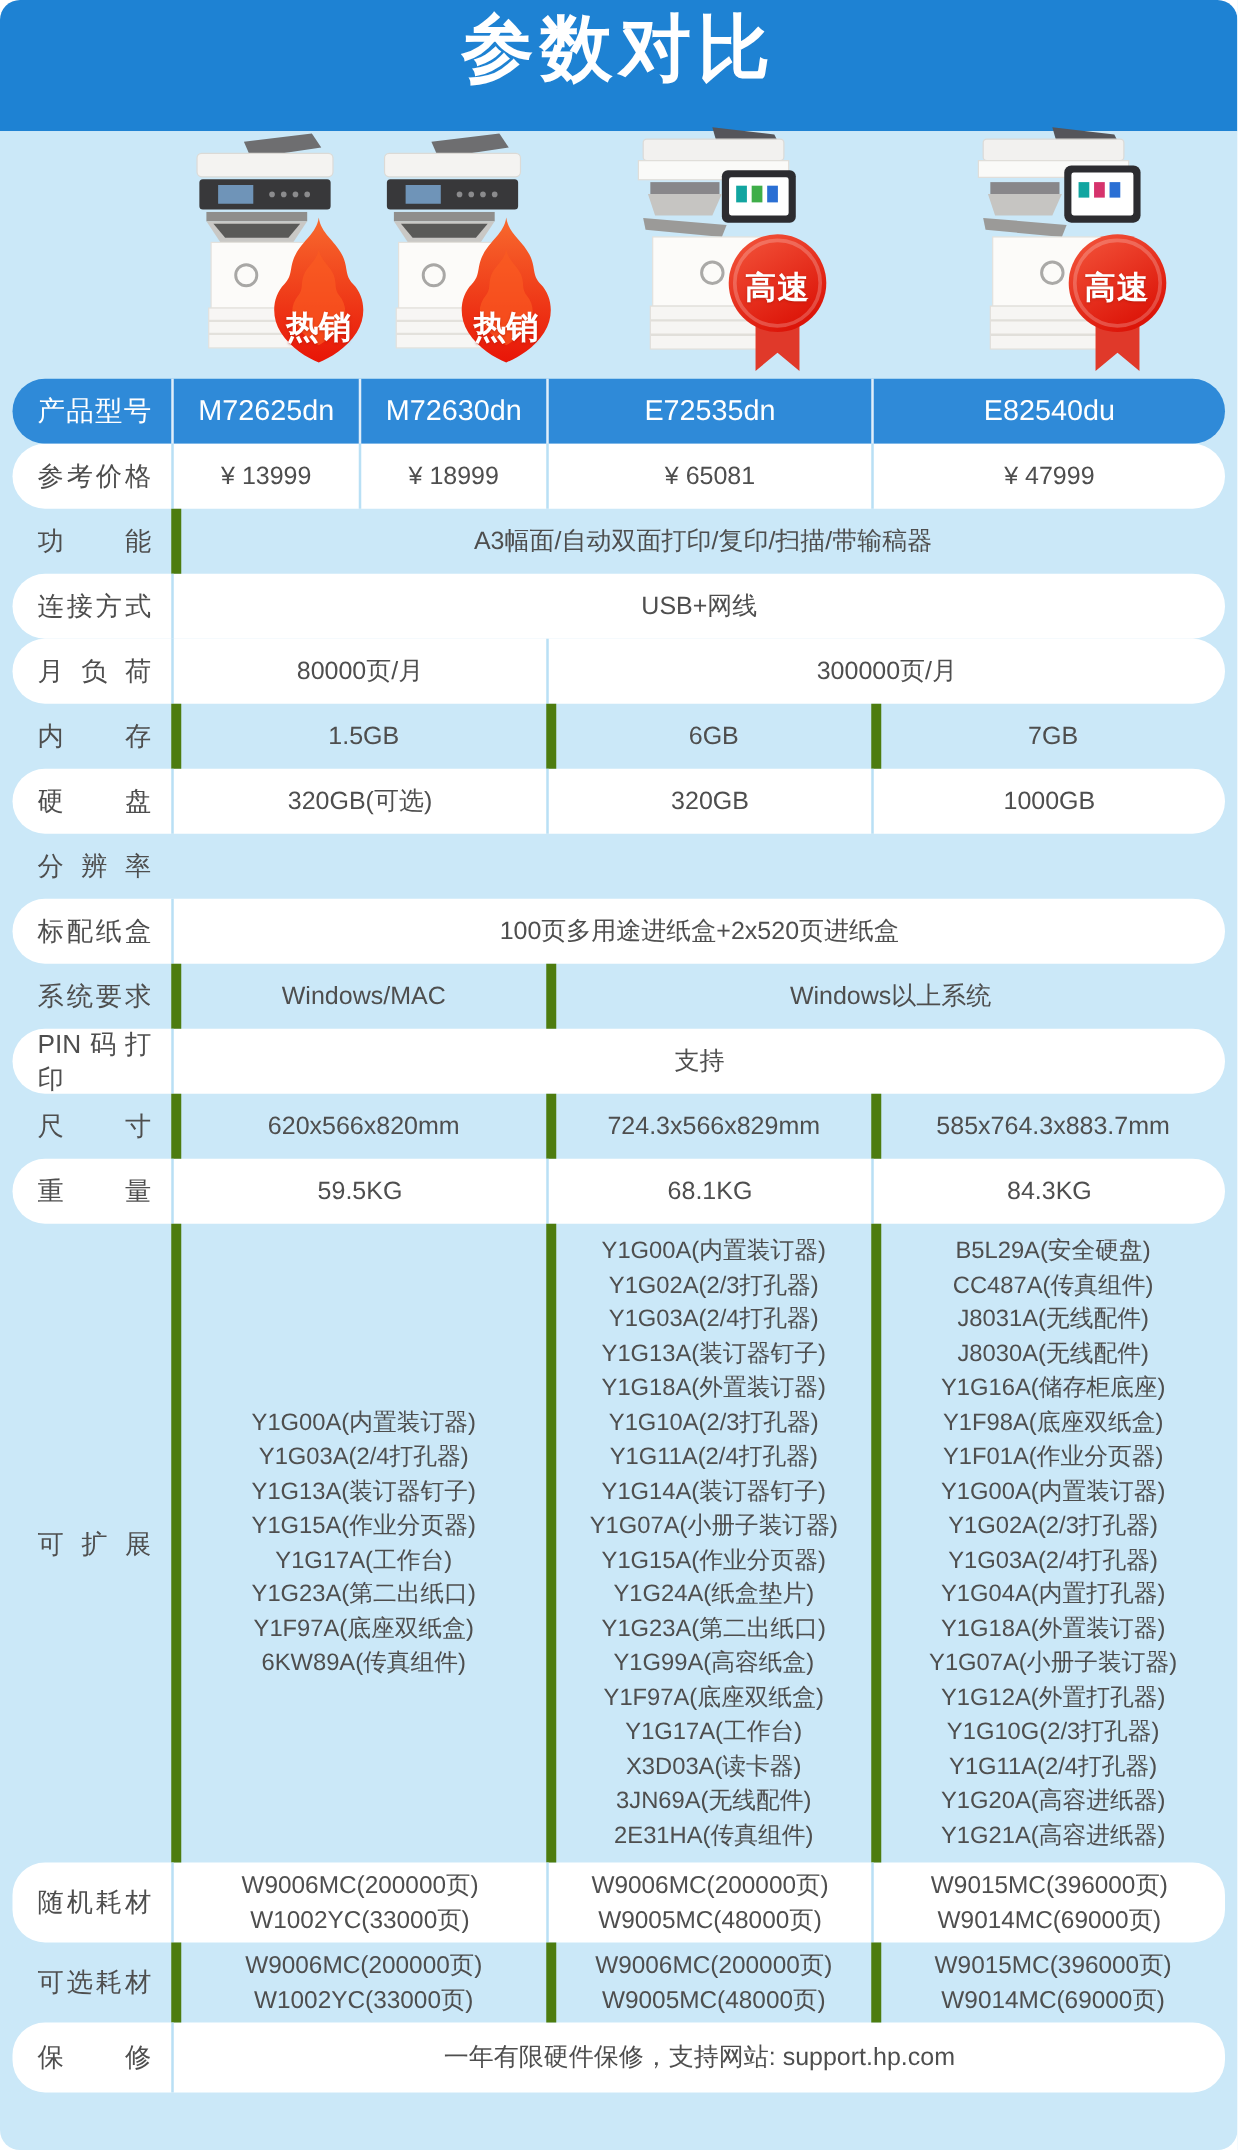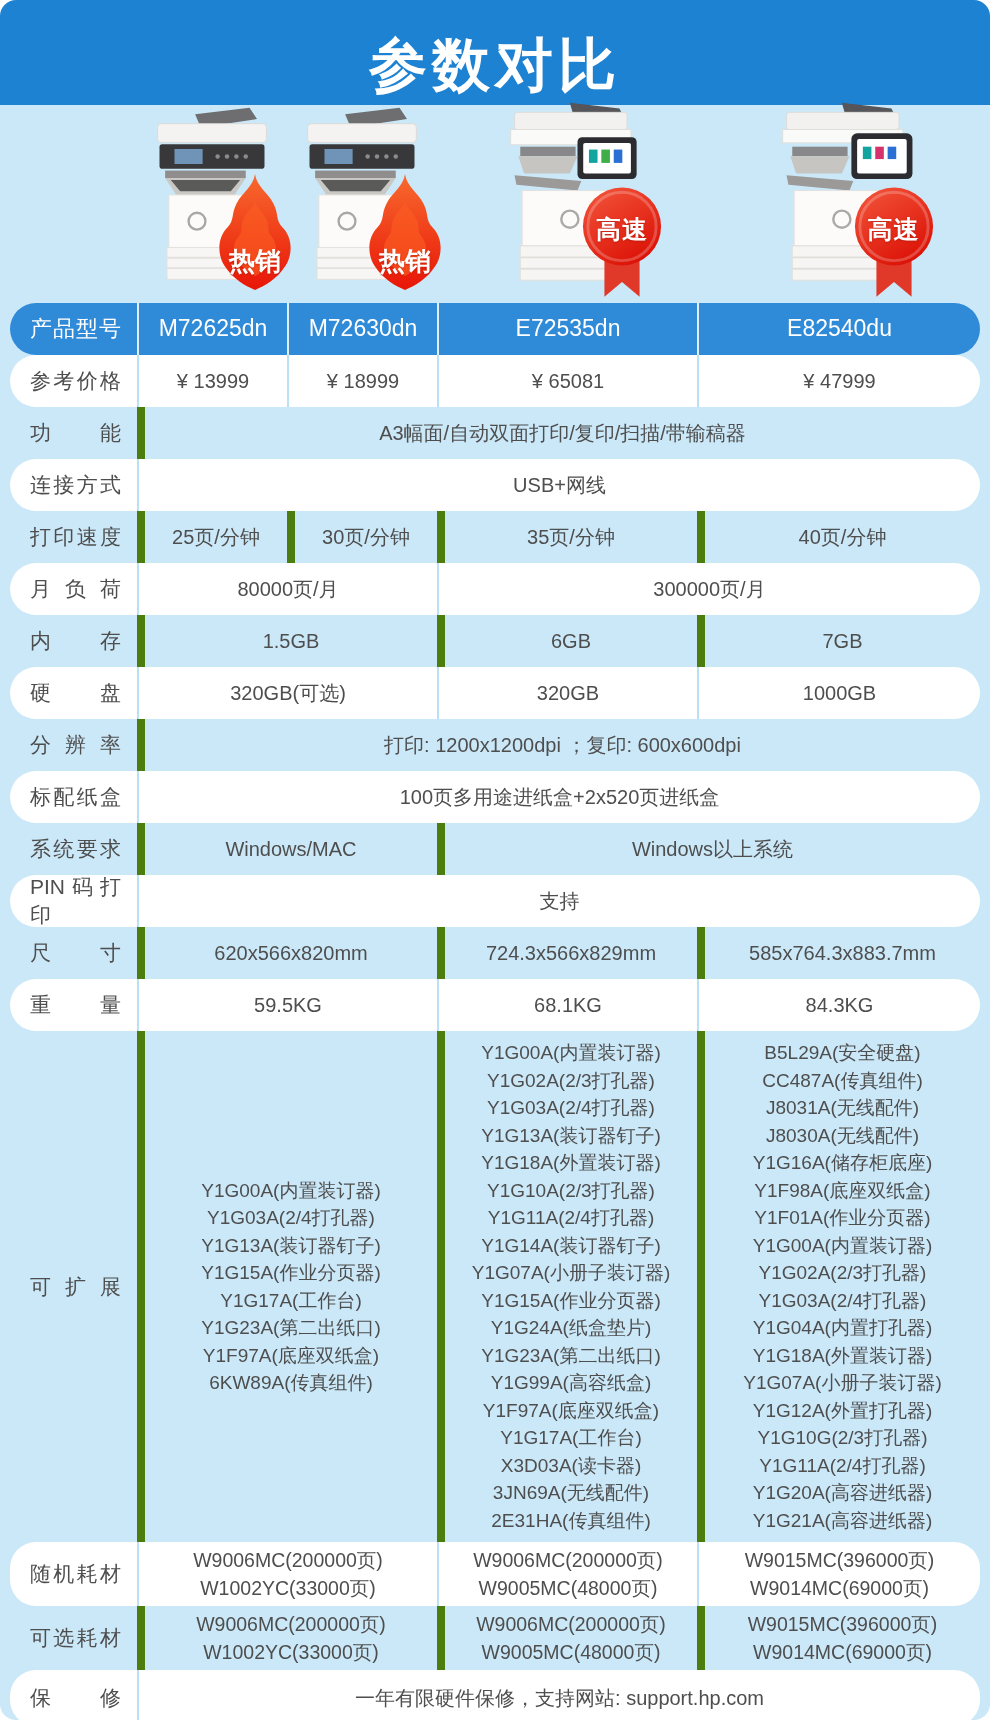--- a/index.html
+++ b/index.html
@@ -1,20 +1,20 @@
 <!DOCTYPE html>
 <html><head>
 <meta charset="utf-8">
 <style>
   html,body{margin:0;padding:0;background:#ffffff;}
   .page{width:990px;height:1720px;position:relative;overflow:hidden;
         font-family:"Liberation Sans","DejaVu Sans",sans-serif;color:#4e4e4e;background:#ffffff;}
   
   .banner{height:105px;background:#1e82d3;border-radius:16px 16px 0 0;
-          display:flex;align-items:flex-end;justify-content:center;}
+          display:flex;align-items:flex-start;justify-content:center;}
   .banner h1{margin:0;color:#fff;font-size:58px;font-weight:bold;letter-spacing:5px;}
   
   .content{height:1615px;background:#cbe8f8;border-radius:0 0 16px 16px;}
   
   .printers{height:186px;display:flex;align-items:flex-end;padding-left:10px;box-sizing:border-box;}
   .spacer{width:127px;flex:none;}
   .pcell{position:relative;display:flex;justify-content:center;align-items:flex-end;flex:none;}
   .pc1,.pc2{width:150px;} .pc3{width:260px;} .pc4{width:283px;}
   .printer{position:relative;margin-bottom:2px;}
   .badge{position:absolute;z-index:5;}
@@ -224,29 +224,20 @@
         <div class="cell cwall">A3幅面/自动双面打印/复印/扫描/带输稿器</div>
       </div>
 
       <div class="trow white single">
         <div class="row-label">
             <span>连接方式</span>
           </div>
         <div class="cell cwall">USB+网线</div>
       </div>
 
-      <div class="trow bgrow single">
-        <div class="row-label">
-            <span>打印速度</span>
-          </div>
-        <div class="cell cw1">25页/分钟</div>
-        <div class="cell cw2">30页/分钟</div>
-        <div class="cell cw3">35页/分钟</div>
-        <div class="cell cw4">40页/分钟</div>
-      </div>
 
       <div class="trow white single">
         <div class="row-label">
             <span>月负荷</span>
           </div>
         <div class="cell cw12">80000页/月</div>
         <div class="cell cw34">300000页/月</div>
       </div>
 
       <div class="trow bgrow single">
@@ -264,21 +255,20 @@
           </div>
         <div class="cell cw12">320GB(可选)</div>
         <div class="cell cw3">320GB</div>
         <div class="cell cw4">1000GB</div>
       </div>
 
       <div class="trow bgrow single">
         <div class="row-label">
             <span>分辨率</span>
           </div>
-        <div class="cell cwall">打印: 1200x1200dpi ；复印: 600x600dpi</div>
       </div>
 
       <div class="trow white single">
         <div class="row-label">
             <span>标配纸盒</span>
           </div>
         <div class="cell cwall">100页多用途进纸盒+2x520页进纸盒</div>
       </div>
 
       <div class="trow bgrow single">

